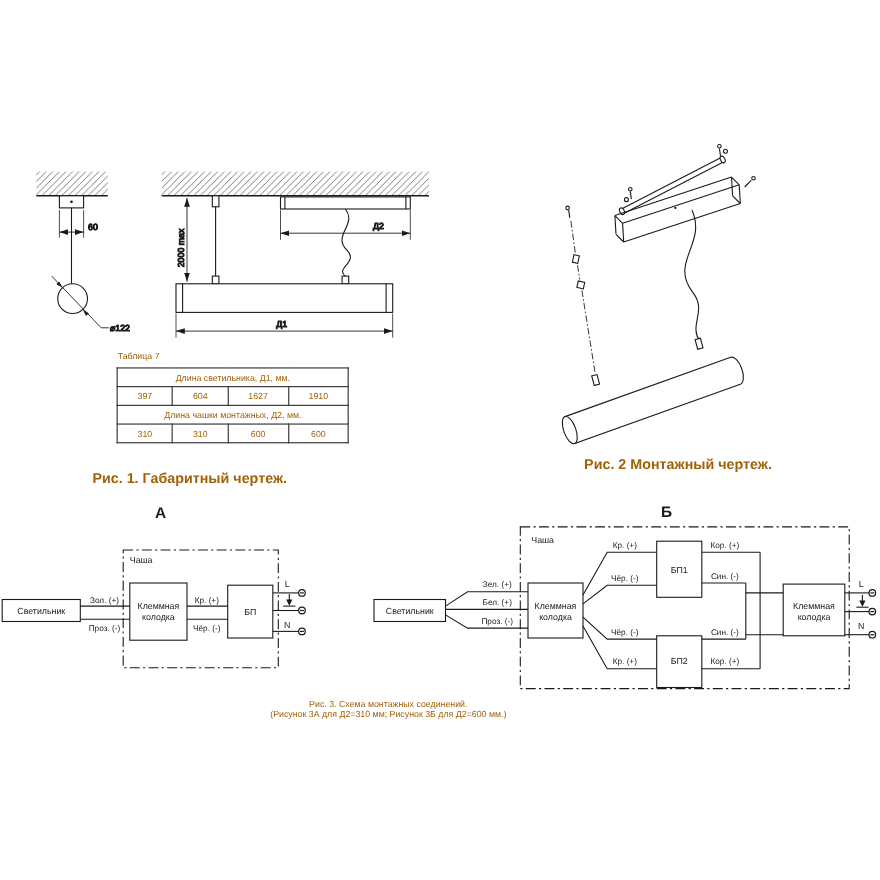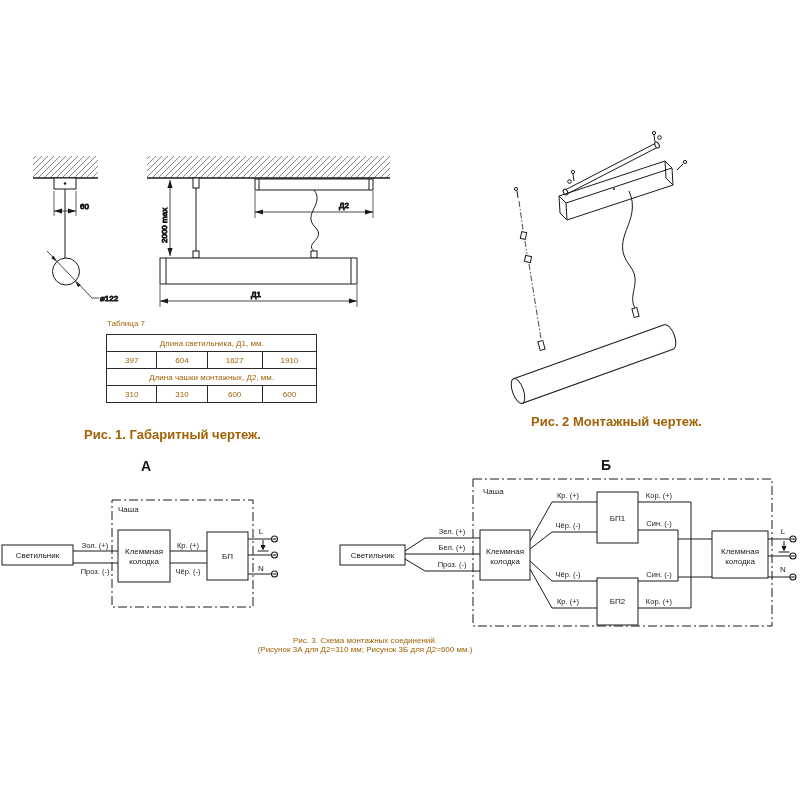--- a/index.html
+++ b/index.html
@@ -7,21 +7,21 @@
         font-family:"Liberation Sans", sans-serif;color:#a16207;}
   svg{position:absolute;left:0;top:0;}
   svg text{font-family:"Liberation Sans", sans-serif;fill:#1a1a1a;}
   .lbl7{font-size:7.5px;}
   .lbl8{font-size:8px;}
   .ttl{font-size:14px;font-weight:bold;}
   .tbl-title{position:absolute;left:107px;top:319px;font-size:8px;}
   table.spec{position:absolute;left:106px;top:334px;width:187px;border-collapse:collapse;}
   table.spec td{border:1px solid #2a2a2a;font-size:8px;text-align:center;height:14px;padding:1px 18px;}
   .cap{position:absolute;font-size:13px;white-space:nowrap;font-weight:bold;}
-  .cap3{position:absolute;left:240px;top:636px;width:250px;text-align:center;font-size:8px;line-height:9px;}
+  .cap3{position:absolute;left:228px;top:636px;width:250px;text-align:center;font-size:8px;line-height:9px;}
 </style>
 </head>
 <body>
 
 <div class="page">
 
 <svg width="800" height="800" viewBox="0 0 800 800">
   <defs>
     <pattern id="hatch" patternUnits="userSpaceOnUse" width="6" height="6">
       <path d="M-1,7 L7,-1" stroke="#555" stroke-width="0.7"></path>

